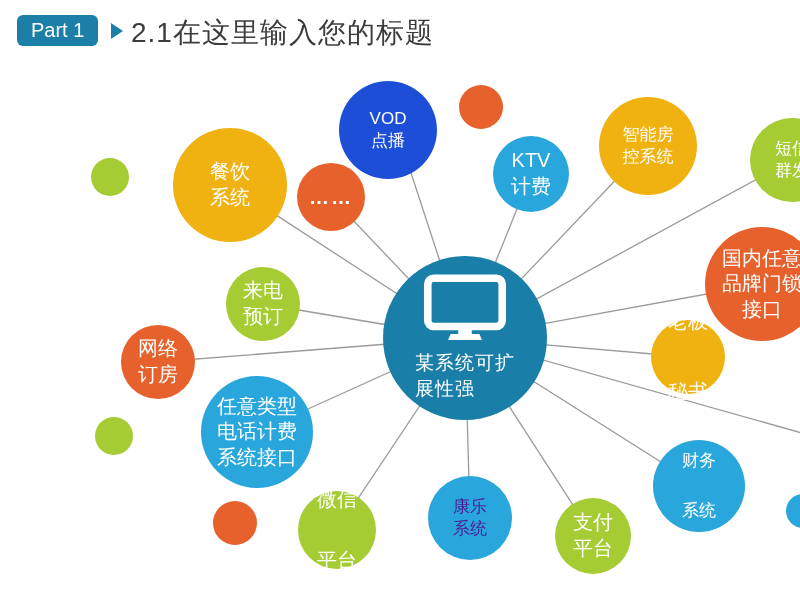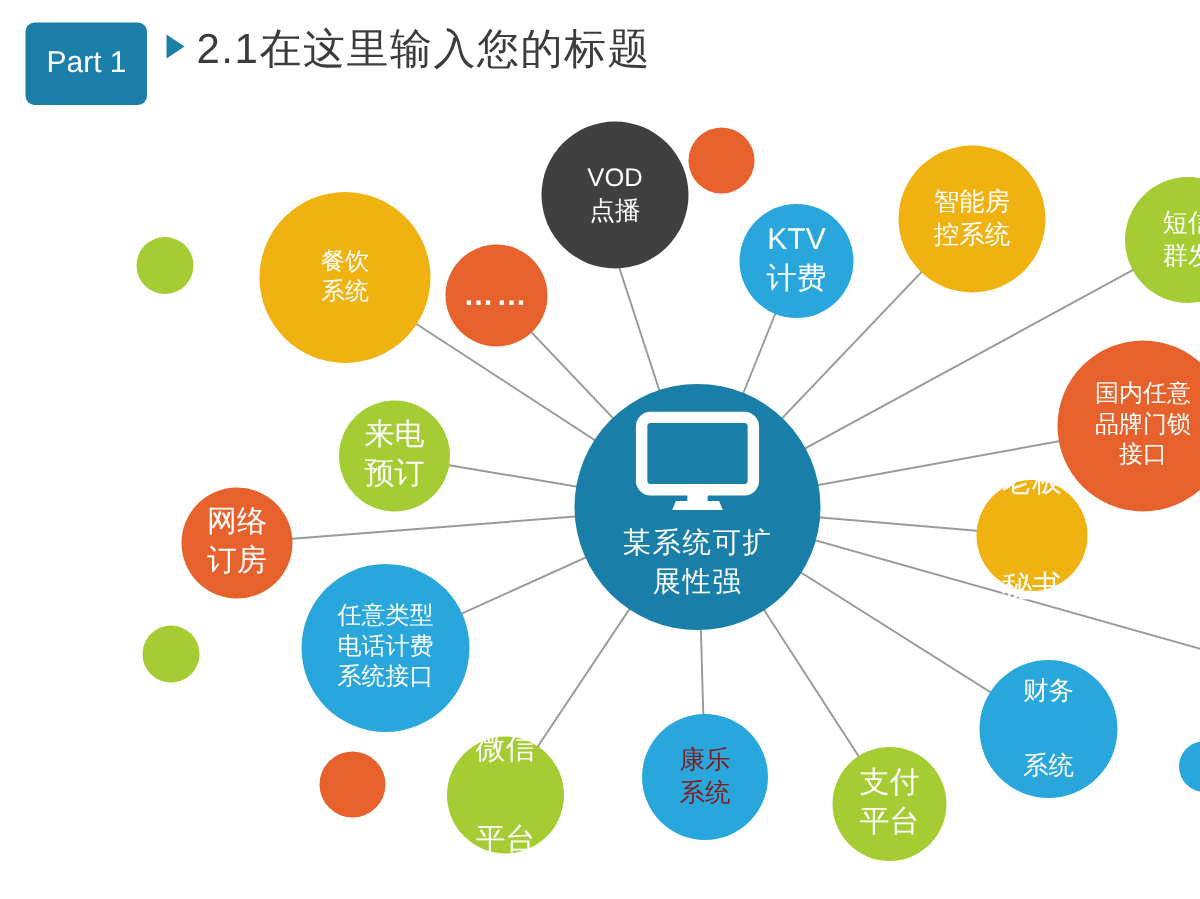--- a/index.html
+++ b/index.html
@@ -2,43 +2,43 @@
 <html><head>
 <meta charset="utf-8">
 <style>
   html,body{margin:0;padding:0;}
   body{width:800px;height:599px;overflow:hidden;background:#ffffff;
        font-family:"Liberation Sans","DejaVu Sans",sans-serif;}
   .stage{position:relative;width:800px;height:599px;background:#ffffff;overflow:hidden;}
 
   
   .header{position:absolute;left:0;top:0;width:800px;height:60px;z-index:5;}
-  .part-badge{position:absolute;left:17px;top:15px;height:31px;padding:12px 14px;
+  .part-badge{position:absolute;left:17px;top:15px;height:31px;padding:0 14px;
       border-radius:6px;display:flex;align-items:center;justify-content:center;
       color:#fff;font-size:20px;}
   .part-badge-arrow{position:absolute;left:111px;top:23px;width:0;height:0;
       border-top:8px solid transparent;border-bottom:8px solid transparent;
       border-left:12px solid #1b7fa8;}
   .page-title{position:absolute;left:131px;top:14px;margin:0;font-size:28px;
       font-weight:500;color:#3c3c3c;letter-spacing:1px;white-space:nowrap;}
 
   
   svg.lines{position:absolute;left:0;top:0;z-index:1;}
 
   
   .node,.decor,.hub{position:absolute;border-radius:50%;box-sizing:border-box;}
   .node{z-index:2;display:flex;flex-direction:column;align-items:center;
       justify-content:center;color:#fff;text-align:center;line-height:1.28;}
   .node span{display:block;white-space:nowrap;}
-  .fs-l{font-size:16px;} .fs-m{font-size:17px;} .fs-s{font-size:20px;}
+  .fs-l{font-size:20px;} .fs-m{font-size:17px;} .fs-s{font-size:20px;}
   .node.dots{font-size:20px;font-weight:bold;letter-spacing:2px;line-height:0.6;}
   .decor{z-index:2;}
 
   .hub{z-index:3;display:flex;flex-direction:column;align-items:center;
-      justify-content:center;color:#fff;text-align:center;}
+      justify-content:center;color:#fff;text-align:left;}
   .hub .monitor{margin-bottom:10px;}
   .hub-label{font-size:19px;line-height:1.35;letter-spacing:1px;}
 </style>
 </head>
 <body>
 
 <div class="stage">
 
   <div class="header">
     <div class="part-badge" style="background: rgb(27, 127, 168);">
@@ -68,21 +68,21 @@
     </svg>
 
   <div id="nodes-layer">
       <div class="node fs-l" style="left: 173px; top: 128px; height: 114px; width: 114px; background: rgb(240, 178, 17); color: rgb(255, 255, 255);">
         <span>餐饮</span>
         <span>系统</span>
       </div>
       <div class="node fs-s dots" style="left: 297px; top: 163px; height: 68px; width: 68px; background: rgb(230, 97, 43); color: rgb(255, 255, 255);">
         <span>……</span>
       </div>
-      <div class="node fs-m" style="left: 361px; top: 81px; height: 98px; width: 98px; background: #404040; color: rgb(255, 255, 255); align-items: center;">
+      <div class="node fs-m" style="left: 339px; top: 81px; height: 98px; width: 98px; background: #1d4ed8; color: rgb(255, 255, 255); align-items: center;">
         <span>VOD</span>
         <span>点播</span>
       </div>
       <div class="node fs-s" style="left: 493px; top: 136px; height: 76px; width: 76px; background: rgb(41, 167, 221); color: rgb(255, 255, 255);">
         <span>KTV</span>
         <span>计费</span>
       </div>
       <div class="node fs-m" style="left: 599px; top: 97px; height: 98px; width: 98px; background: rgb(240, 178, 17); color: rgb(255, 255, 255);">
         <span>智能房</span>
         <span>控系统</span>
@@ -110,21 +110,21 @@
       </div>
       <div class="node fs-l" style="left: 201px; top: 376px; height: 112px; width: 112px; background: rgb(41, 167, 221); color: rgb(255, 255, 255);">
         <span>任意类型</span>
         <span>电话计费</span>
         <span>系统接口</span>
       </div>
       <div class="node fs-s" style="left: 298px; top: 491px; height: 78px; width: 78px; background: rgb(165, 204, 51); color: rgb(255, 255, 255); gap: 35px;">
         <span>微信</span>
         <span>平台</span>
       </div>
-      <div class="node fs-m" style="left: 428px; top: 476px; height: 84px; width: 84px; background: rgb(41, 167, 221); color: #7f1d1d;">
+      <div class="node fs-m" style="left: 428px; top: 476px; height: 84px; width: 84px; background: rgb(41, 167, 221); color: #4c1d95;">
         <span>康乐</span>
         <span>系统</span>
       </div>
       <div class="node fs-s" style="left: 555px; top: 498px; height: 76px; width: 76px; background: rgb(165, 204, 51); color: rgb(255, 255, 255);">
         <span>支付</span>
         <span>平台</span>
       </div>
       <div class="node fs-m" style="left: 653px; top: 440px; height: 92px; width: 92px; background: rgb(41, 167, 221); color: rgb(255, 255, 255); gap: 28px;">
         <span>财务</span>
         <span>系统</span>

